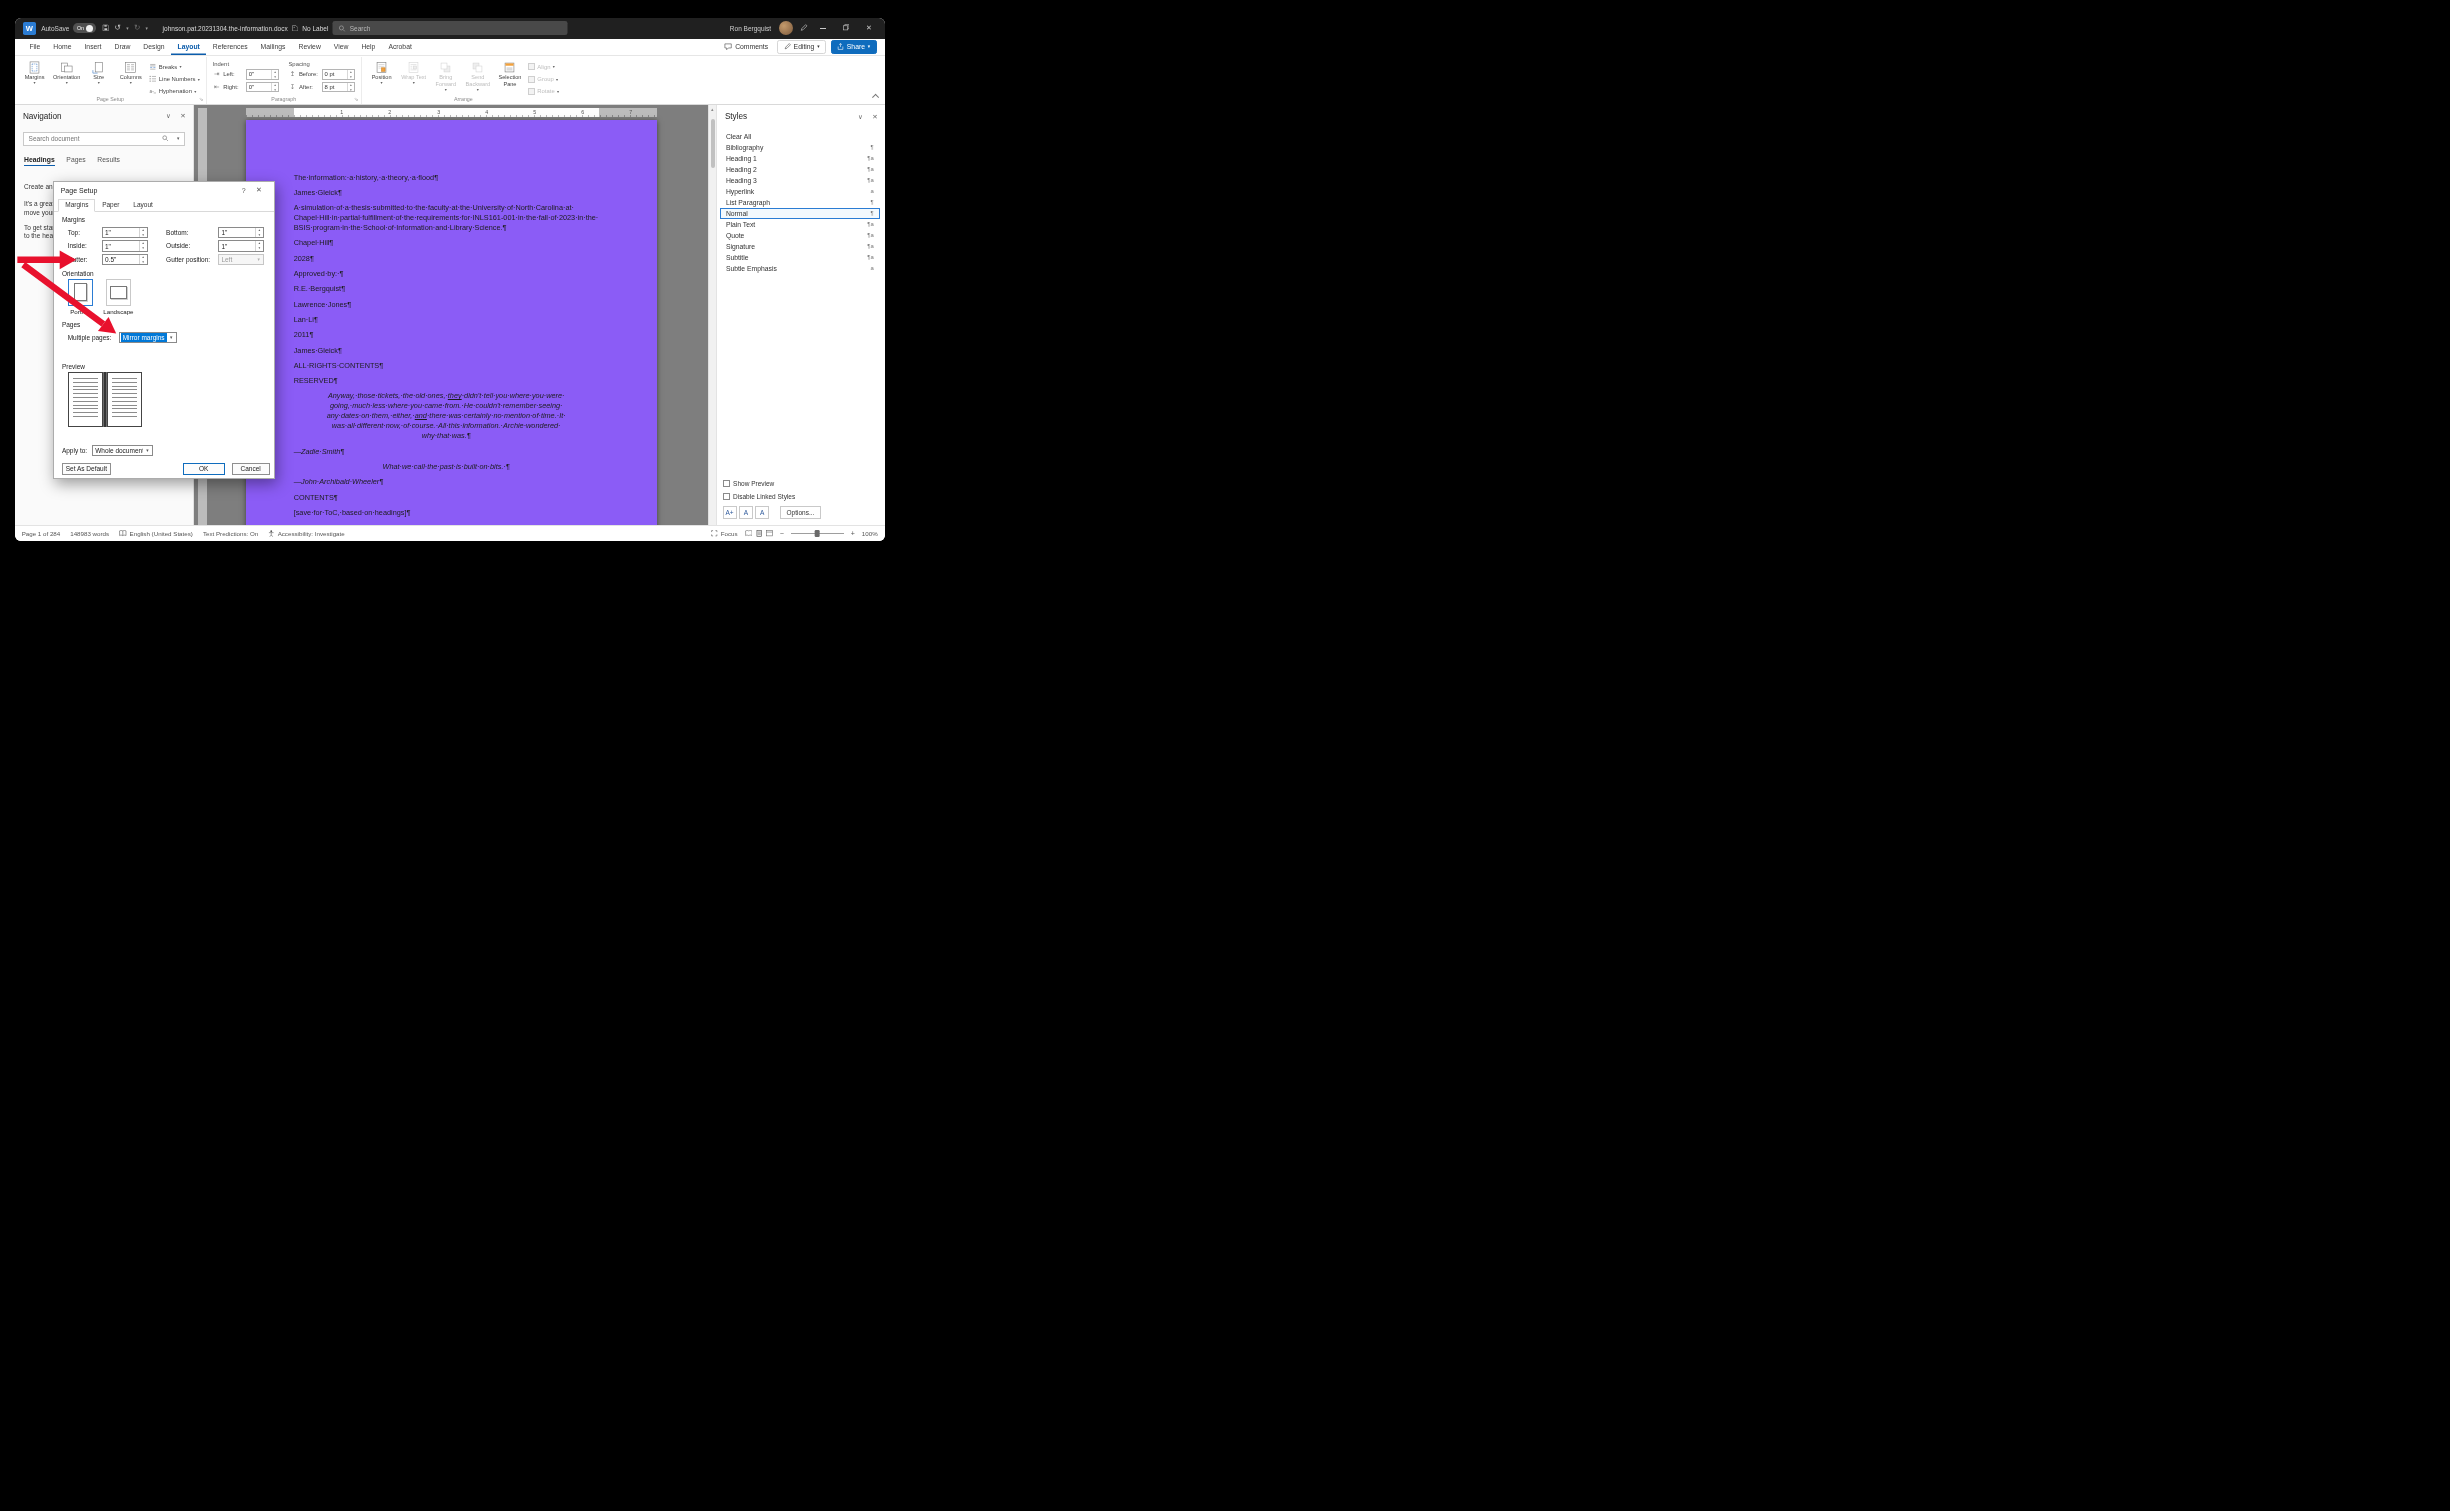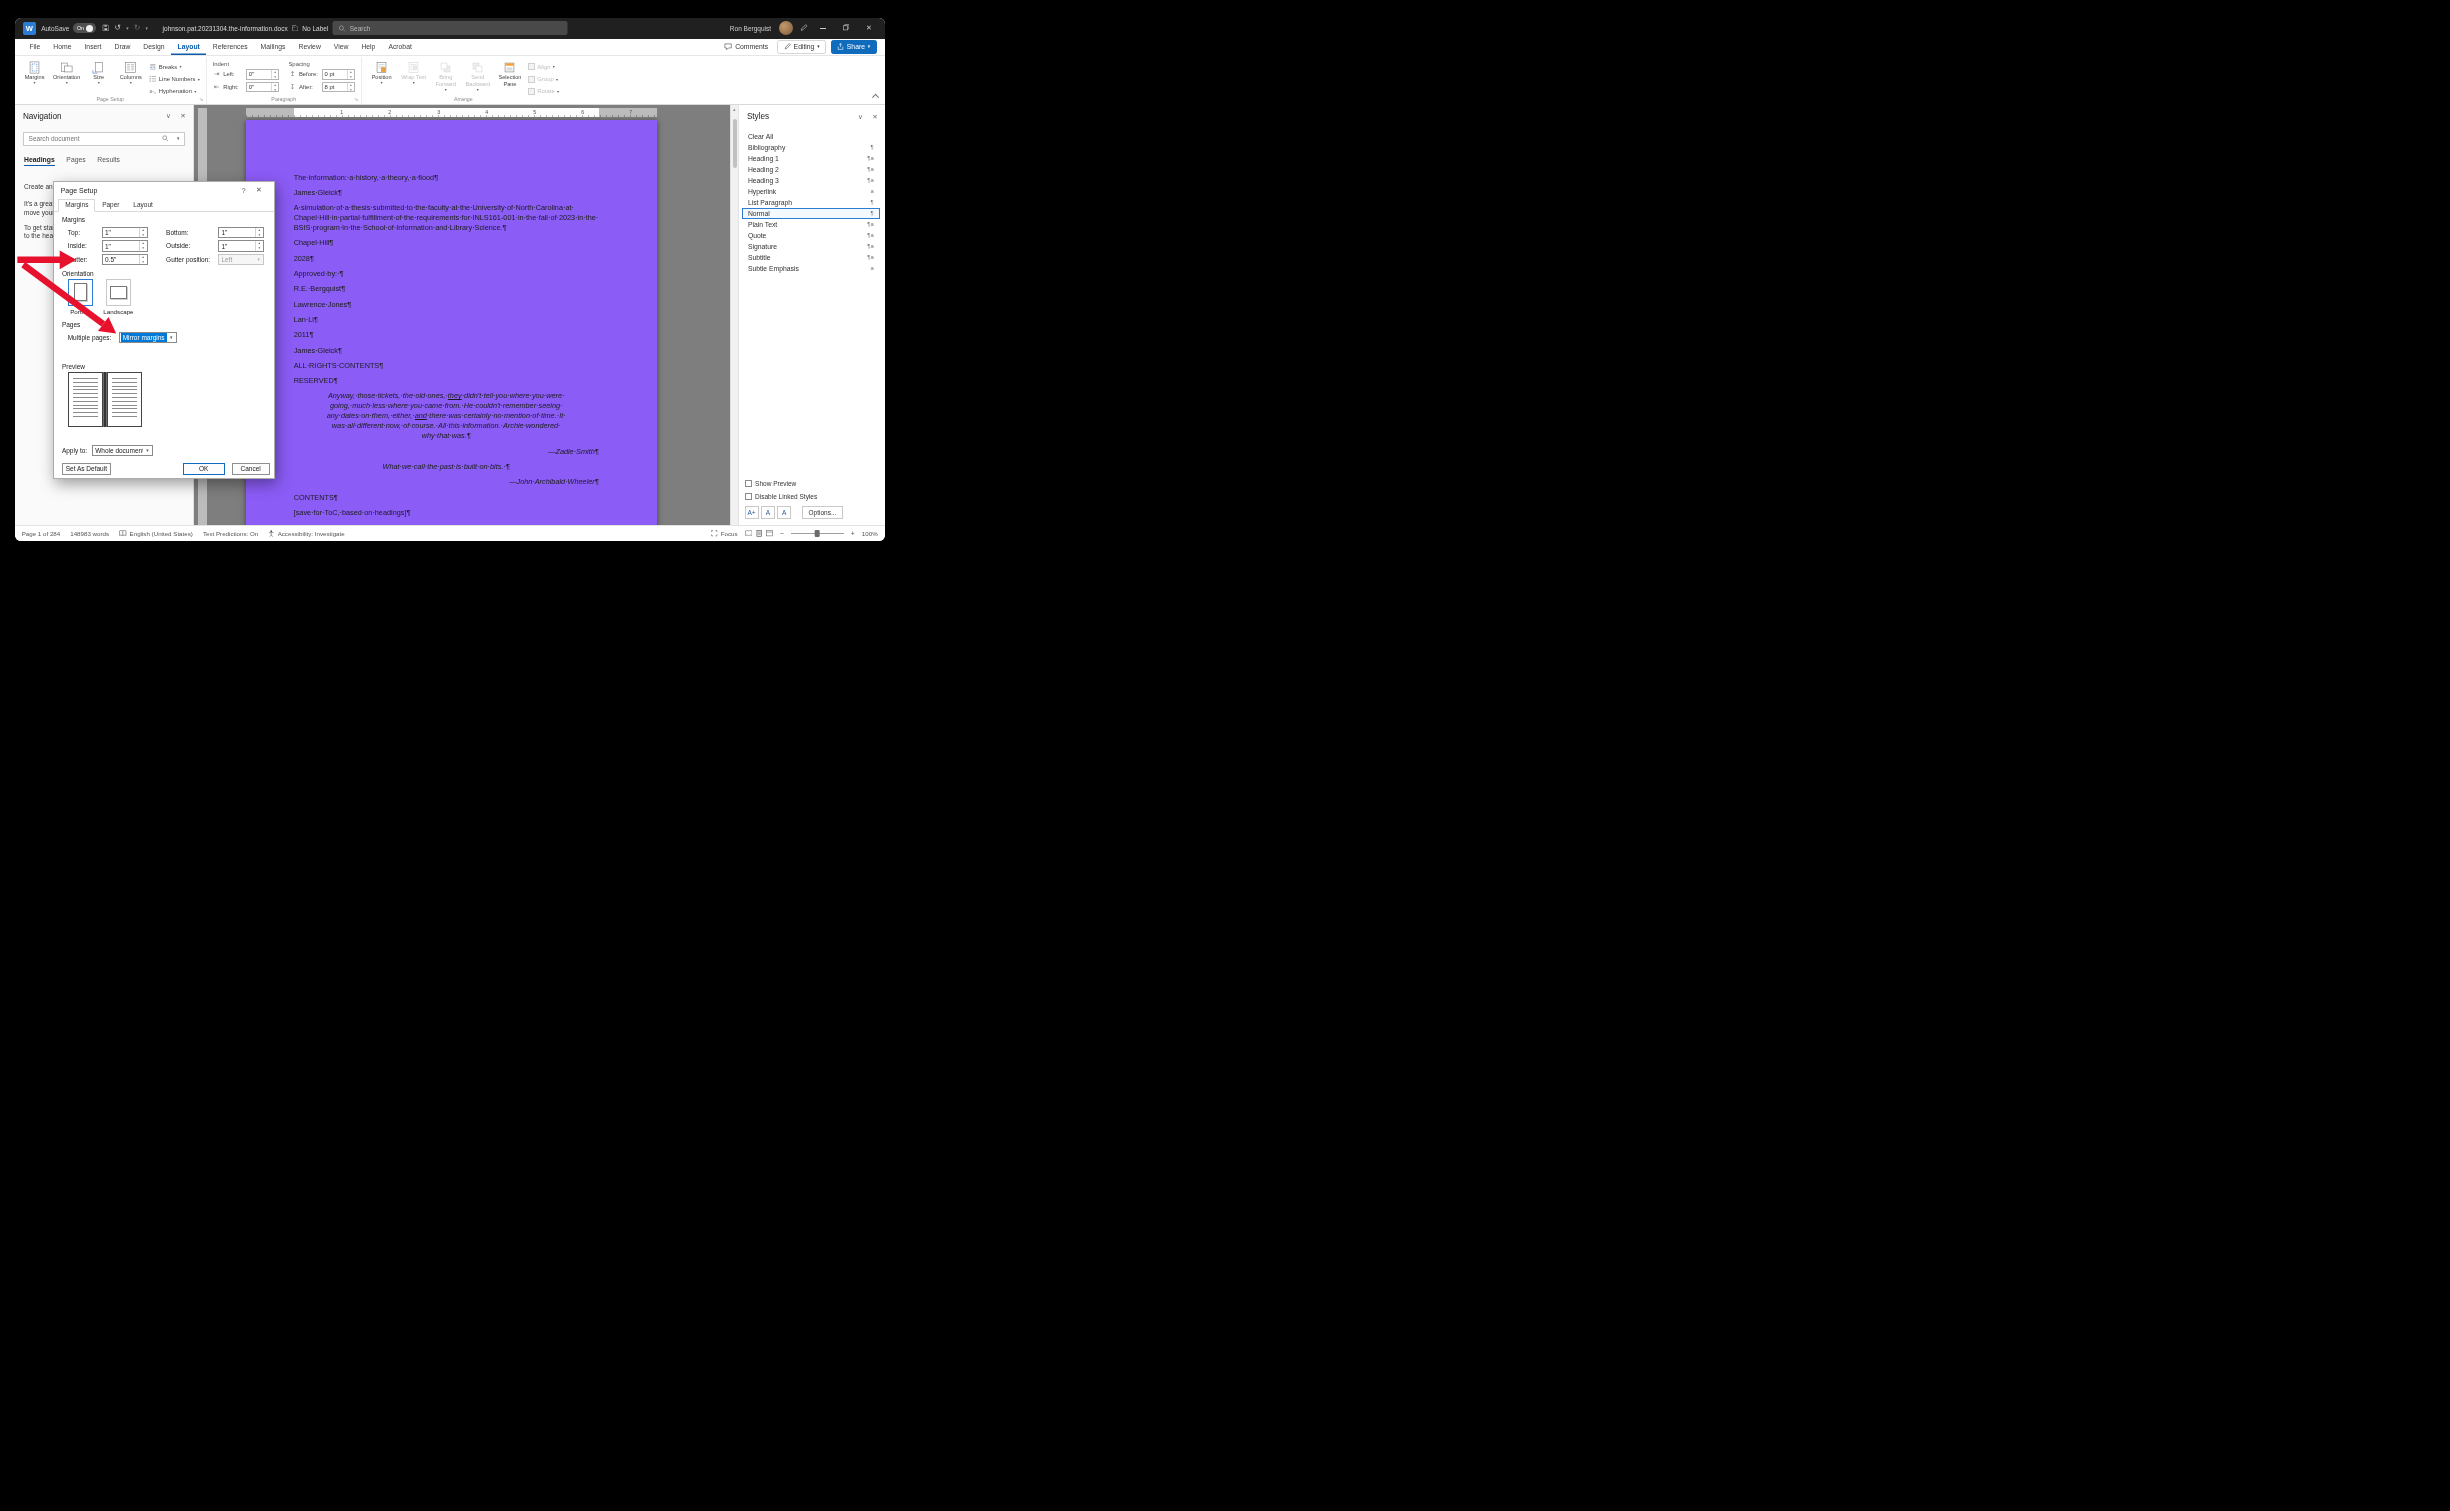--- a/index.html
+++ b/index.html
@@ -84,27 +84,27 @@
 .hruler::after{content:"";position:absolute;left:0;right:0;bottom:0;height:2.3px;background:repeating-linear-gradient(90deg,rgba(0,0,0,.28) 0 0.6px,transparent 0.6px 6px)}
 .hruler .white{position:absolute;left:48px;width:305px;top:0;bottom:0;background:#fdfdfd}
 .rnum{position:absolute;top:1.2px;font-size:5.3px;color:#555;transform:translateX(-50%)}
 .vruler{position:absolute;left:4.7px;top:3.5px;width:8.2px;bottom:0;background:#bcbcbc}
 .vruler .white{position:absolute;top:76px;height:294px;left:0;right:0;background:#fdfdfd}
 .page{position:absolute;left:52px;top:15px;width:411px;height:423px;background:#8b5cf6;box-shadow:0 0.6px 5.3px rgba(0,0,0,.5)}
 .doc{position:absolute;left:48px;width:305px;top:53px;font-size:7.3px;line-height:10px;color:#1c1c1c}
 .para{margin-bottom:5.3px}
 .para u{text-underline-offset:1.2px}
 .para-quote{margin-left:33px;margin-right:33px;text-align:center;font-style:italic}
-.para-attr{text-align:right;font-style:italic}
+.para-attr{text-align:left;font-style:italic}
 .scrollbar{position:absolute;right:0;top:0;bottom:0;width:7.6px;background:#f1f1f1;border-left:0.6px solid #e0e0e0}
 .sb-thumb{position:absolute;top:14px;left:1.5px;width:4.7px;height:49px;background:#c1c1c1;border-radius:2.3px}
 .sb-arrow{position:absolute;left:0;right:0;text-align:center;font-size:4.1px;color:#8a8a8a}
 
 
-.stylespane{width:147px;background:#fff;border-left:0.6px solid #e3e3e3;position:relative;font-size:6.8px;color:#333}
+.stylespane{width:169px;background:#fff;border-left:0.6px solid #e3e3e3;position:relative;font-size:6.8px;color:#333}
 .sp-head{position:absolute;top:7.6px;left:8.2px;right:7px;display:flex;align-items:center}
 .sp-title{font-size:8.2px;color:#222}
 #styles-list{position:absolute;top:26px;left:2.9px;right:4.7px}
 .sitem{height:11px;display:flex;align-items:center;padding:0 5.3px;border:0.6px solid transparent}
 .sitem .marker{margin-left:auto;color:#777;font-size:5.9px}
 .sitem.selected{border-color:#2b7cd3;background:#f3f9fd}
 .sp-check{position:absolute;left:5.9px;display:flex;gap:3.5px;align-items:center;font-size:6.5px;color:#333}
 .cbox{width:7px;height:7px;border:0.6px solid #8a8a8a;background:#fff;flex:none}
 .sp-btns{position:absolute;bottom:5.9px;left:5.9px;right:5.9px;display:flex;gap:2.3px;align-items:center}
 .sbtn{width:14px;height:13px;border:0.6px solid #c9c9c9;background:#fff;font-size:6.5px;color:#2b579a;display:flex;align-items:center;justify-content:center}

